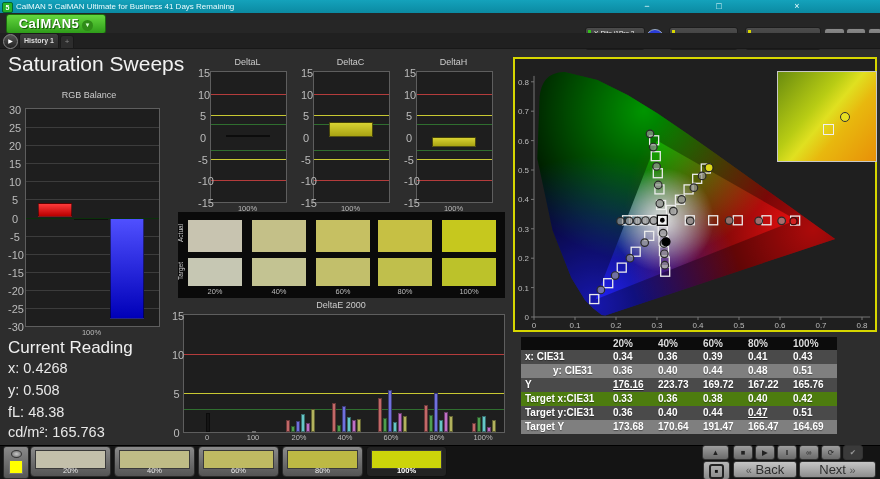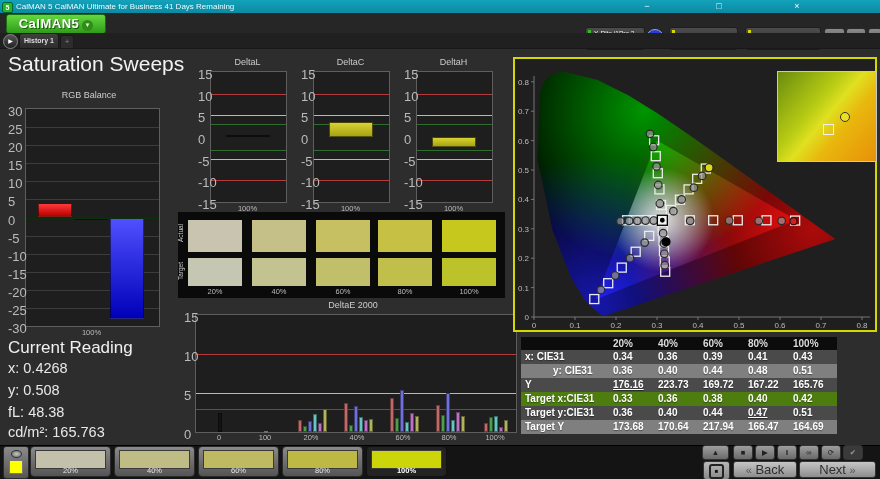--- a/index.html
+++ b/index.html
@@ -36,21 +36,21 @@
   .drop .txt1{position:absolute;left:8px;top:6px;font-size:7px;line-height:9px;white-space:nowrap;}
   .drop .chev{position:absolute;right:3px;top:7px;font-size:5px;color:#bbb;}
   #meter-badge{left:646px;top:29px;width:16px;height:16px;border-radius:50%;background:#2a3cd8;
         border:1px solid #9ab;color:#fff;font-size:5.5px;line-height:16px;text-align:center;font-weight:bold;}
   .utilbtn{top:28px;height:18px;background:linear-gradient(#8a8a8a,#555);border:1px solid #2a2a2a;
         border-radius:3px;color:#ddd;text-align:center;font-size:9px;line-height:17px;}
   
   #page-title{left:8px;top:52px;font-size:21px;color:#f2f2f2;}
   .chart-title{position:absolute;font-size:9px;color:#ccc;text-align:center;}
   .frame{position:absolute;background:#1e1e1e;border:1px solid #5e5e5e;}
-  .tick{position:absolute;font-size:13px;color:#bbb;text-align:left;}
+  .tick{position:absolute;font-size:11px;color:#bbb;text-align:center;}
   .xtick{position:absolute;font-size:7.5px;color:#bbb;text-align:center;}
   .refline{position:absolute;left:0;right:0;height:1px;}
   .gridline{position:absolute;left:0;right:0;height:1px;background:#3c3c3c;}
   
   #swatch-panel{left:178px;top:212px;width:327px;height:86px;background:#0a0a0a;}
   .rowlab{position:absolute;left:0px;width:10px;font-size:6.5px;color:#ccc;transform:rotate(-90deg);}
   
   #cie-panel{left:513px;top:57px;width:364px;height:275px;background:#1f1f1f;border:2px solid #d6d600;box-sizing:border-box;}
   #cie-inset{position:absolute;left:262px;top:12px;width:98px;height:89px;border:1px solid #c8c8c8;
      background:linear-gradient(130deg,#6a8c0e 0%,#b8cc14 38%,#e0e020 50%,#e8b80e 65%,#e89008 100%);}
@@ -189,21 +189,21 @@
       <div style="position: absolute; left: 138px; top: 46px; width: 54px; height: 28px; background: rgb(194, 191, 107);"></div>
       <div class="xtick" style="position: absolute; left: 138px; top: 75px; width: 54px;">60%</div>
       <div style="position: absolute; left: 200px; top: 8px; width: 54px; height: 32px; background: rgb(198, 192, 68);"></div>
       <div style="position: absolute; left: 200px; top: 46px; width: 54px; height: 28px; background: rgb(192, 191, 76);"></div>
       <div class="xtick" style="position: absolute; left: 200px; top: 75px; width: 54px;">80%</div>
       <div style="position: absolute; left: 264px; top: 8px; width: 54px; height: 32px; background: rgb(198, 200, 30);"></div>
       <div style="position: absolute; left: 264px; top: 46px; width: 54px; height: 28px; background: rgb(188, 194, 42);"></div>
       <div class="xtick" style="position: absolute; left: 264px; top: 75px; width: 54px;">100%</div>
     </div>
 
-  <div id="deltae-chart" class="abs" style="left:172px;top:300px;width:338px;height:142px;margin-left:12px;">
+  <div id="deltae-chart" class="abs" style="left:172px;top:300px;width:338px;height:142px;">
       <div class="chart-title" style="position: absolute; left: 0px; top: 0px; width: 338px;">DeltaE 2000</div>
       <div class="frame" style="position: absolute; left: 11px; top: 14px; width: 320px; height: 117px;">
         <div class="refline" style="position: absolute; top: 39px; background: rgb(180, 60, 60);"></div>
         <div class="refline" style="position: absolute; top: 78px; background: rgb(200, 200, 50);"></div>
         <div class="refline" style="position: absolute; top: 93.6px; background: rgb(47, 110, 47);"></div>
         <div style="position: absolute; left: 22px; top: 98.28px; width: 4px; height: 18.72px; background: rgb(20, 20, 20); border: 1px solid rgba(0, 0, 0, 0.45); box-sizing: border-box;"></div>
         <div style="position: absolute; left: 68px; top: 115.83px; width: 4px; height: 1.17px; background: rgb(204, 204, 204); border: 1px solid rgba(0, 0, 0, 0.45); box-sizing: border-box;"></div>
         <div style="position: absolute; left: 101.5px; top: 104.52px; width: 4px; height: 12.48px; background: rgb(194, 104, 104); border: 1px solid rgba(0, 0, 0, 0.45); box-sizing: border-box;"></div>
         <div style="position: absolute; left: 106.5px; top: 110.76px; width: 4px; height: 6.24px; background: rgb(79, 158, 79); border: 1px solid rgba(0, 0, 0, 0.45); box-sizing: border-box;"></div>
         <div style="position: absolute; left: 111.5px; top: 106.08px; width: 4px; height: 10.92px; background: rgb(112, 112, 221); border: 1px solid rgba(0, 0, 0, 0.45); box-sizing: border-box;"></div>
@@ -439,21 +439,21 @@
         <div style="width: 45px;">0.36</div>
         <div style="width: 45px;">0.40</div>
         <div style="width: 45px;">0.44</div>
         <div style="width: 45px; text-decoration: underline;">0.47</div>
         <div style="width: 48px;">0.51</div>
       </div>
       <div class="trow" style="background: rgb(127, 127, 127);">
         <div style="width: 88px;">Target Y</div>
         <div style="width: 45px;">173.68</div>
         <div style="width: 45px;">170.64</div>
-        <div style="width: 45px;">217.94</div>
+        <div style="width: 45px;">191.47</div>
         <div style="width: 45px;">166.47</div>
         <div style="width: 48px;">164.69</div>
       </div>
     </div>
 
   <div id="cur-title" class="abs">Current Reading</div>
   <div id="cur-lines"></div>
 
   <div id="bottombar" class="abs"></div>
   <div id="tray-btn" class="abs">

